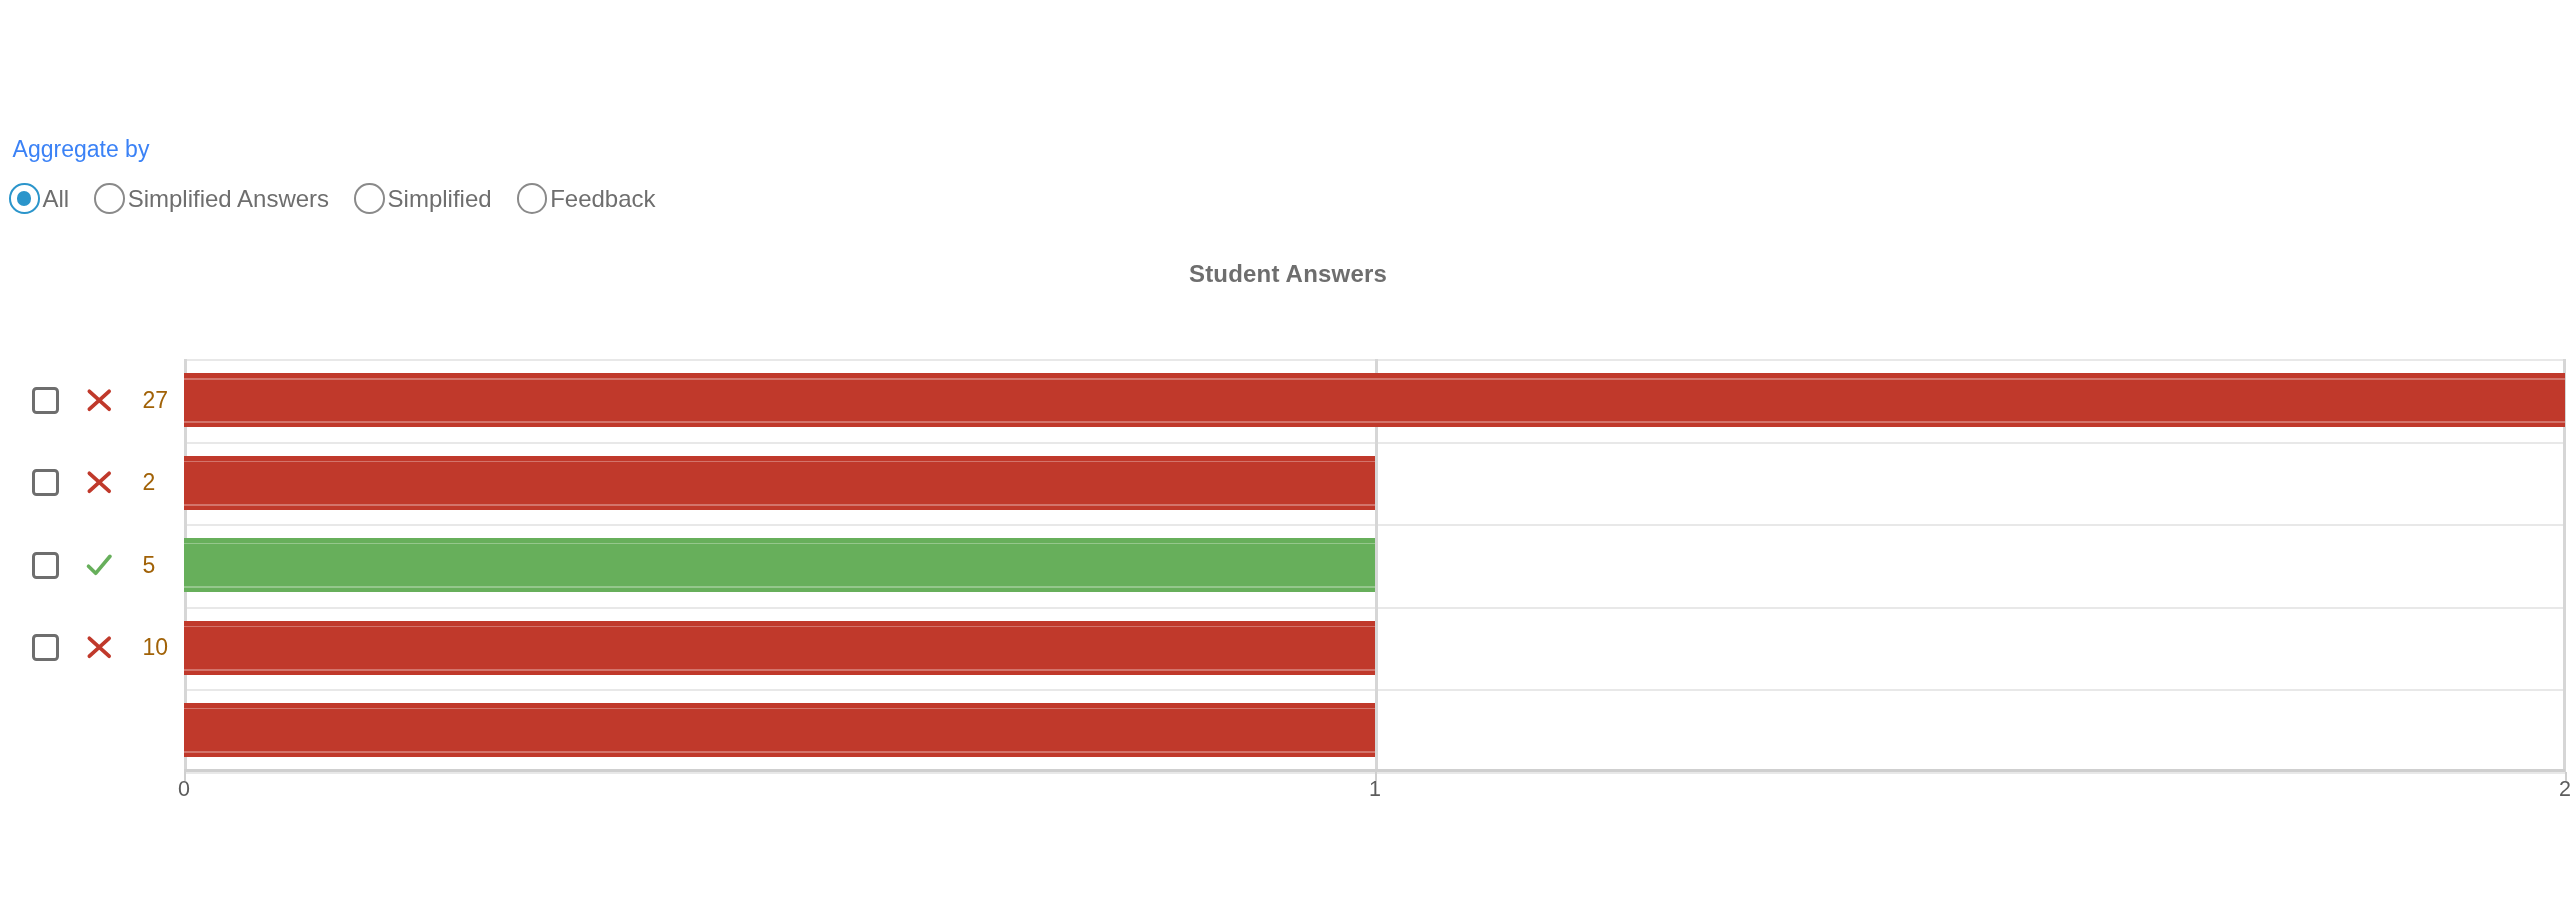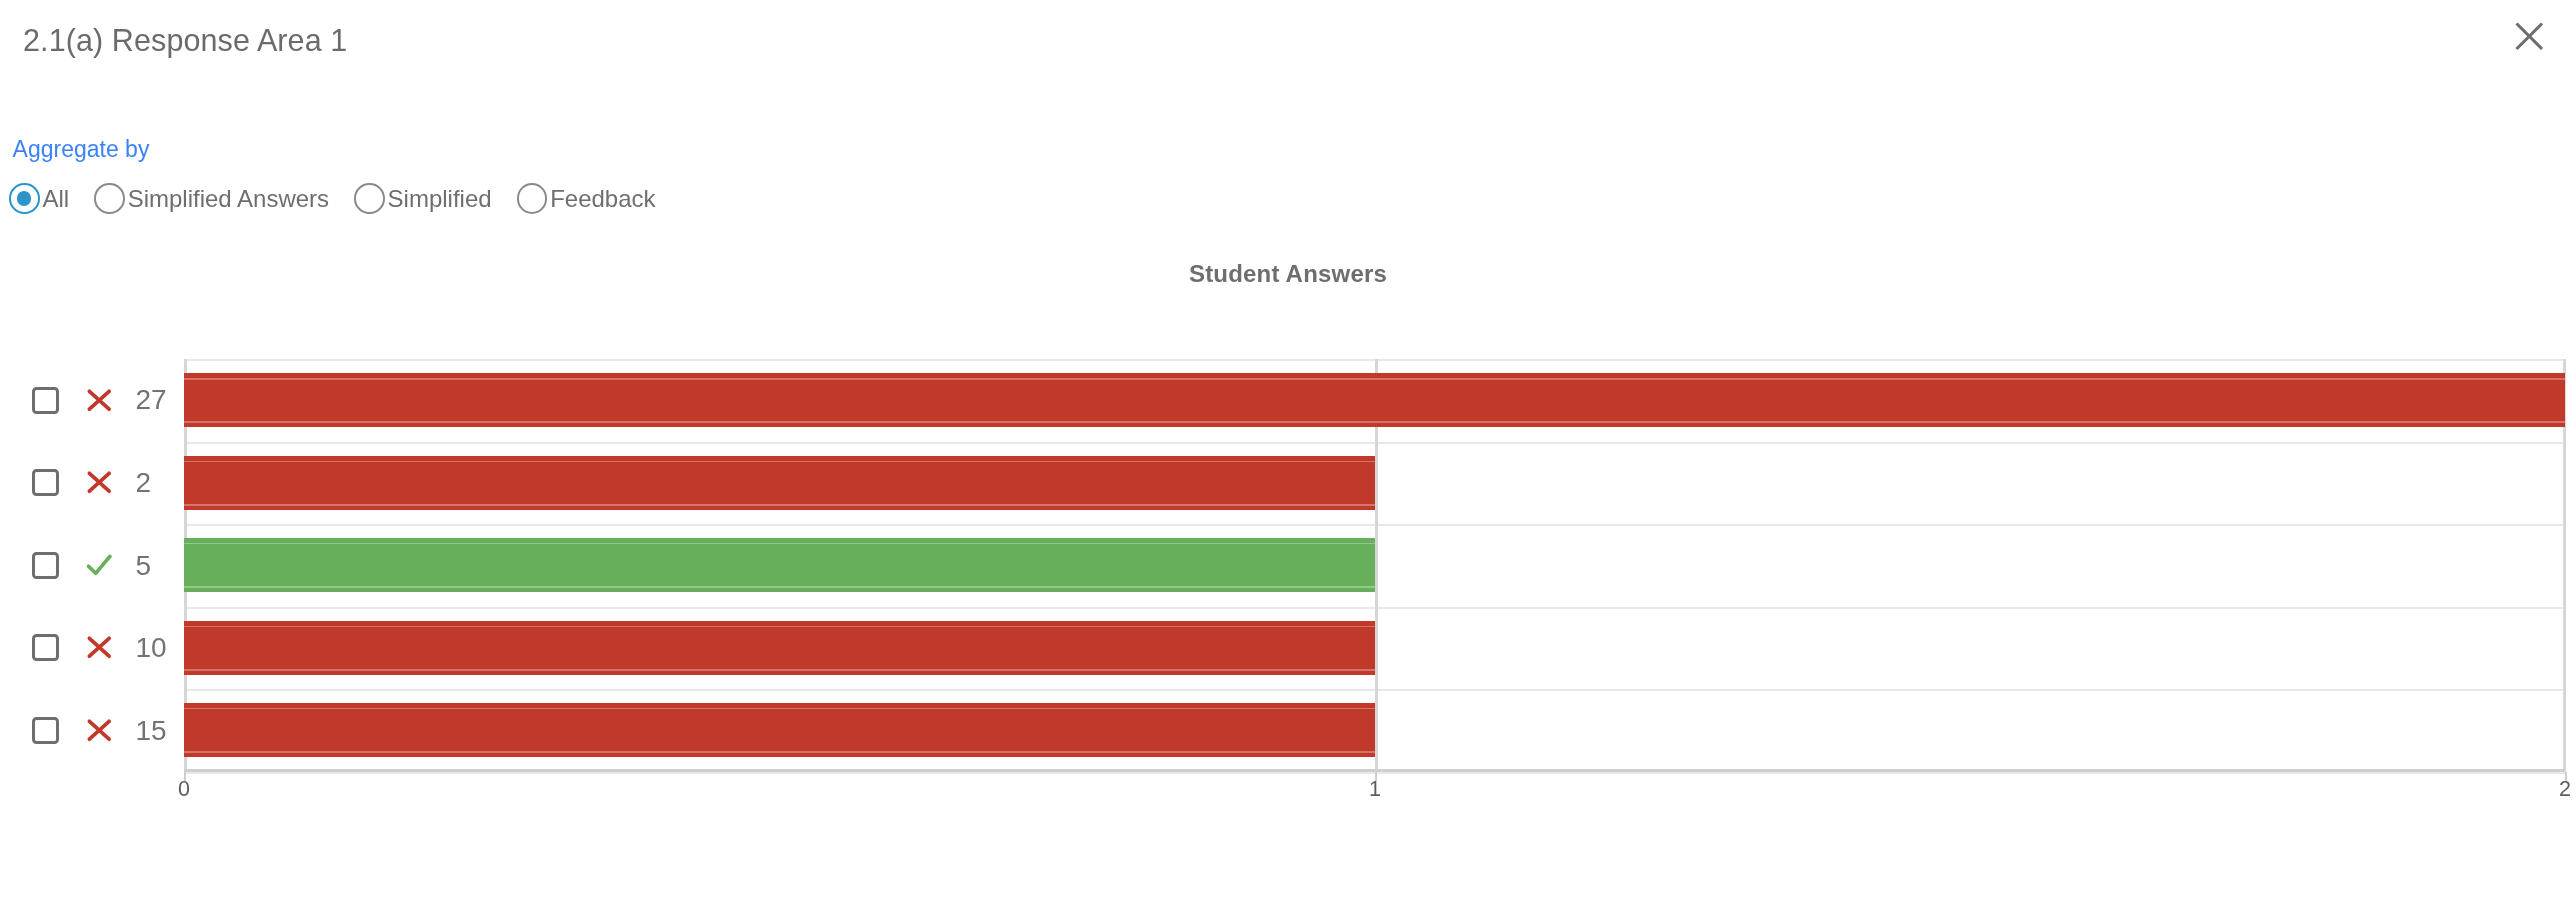--- a/index.html
+++ b/index.html
@@ -137,23 +137,23 @@
   }
   .mark {
     margin-left: 25px;
     width: 30.5px; height: 30.5px;
     flex: none;
     display: flex;
     align-items: center;
     justify-content: center;
   }
   .count {
-    margin-left: 21px;
-    font-size: 28px;
-    color: #737373;
+    margin-left: 28px;
+    font-size: 23px;
+    color: #a16207;
     white-space: nowrap;
   }
 
   
   .plot {
     position: absolute;
     left: 184px;
     top: 0;
     width: 2381px;
     height: 413px;
@@ -226,29 +226,20 @@
     display: flex;
     align-items: center;
     justify-content: center;
   }
 </style>
 </head>
 <body>
 
 <div class="page">
 
-  <div class="header">
-    <div class="dialog-title">2.1(a) Response Area 1</div>
-    <div class="close-btn">
-      <svg width="30.5" height="30.5" viewBox="0 0 34 34" aria-hidden="true">
-        <line x1="4" y1="4" x2="30" y2="30" stroke="#6e6e6e" stroke-width="3.4" stroke-linecap="square"></line>
-        <line x1="30" y1="4" x2="4" y2="30" stroke="#6e6e6e" stroke-width="3.4" stroke-linecap="square"></line>
-      </svg>
-    </div>
-  </div>
 
   <div class="aggregate-label">Aggregate by</div>
   <div class="radio-row" id="radio-group">
       <div class="radio-item selected">
         <span class="radio-outer">
           <span class="radio-inner"></span>
         </span>
         <span class="radio-text">All</span>
       </div>
       <div class="radio-item">
@@ -338,30 +329,20 @@
       <div class="row-gutter" style="top: 249px;">
         <div class="cb"></div>
         <div class="mark">
           <svg width="30.5" height="30.5" viewBox="0 0 34 34">
             <line x1="6" y1="7" x2="28" y2="27" stroke="#c0392b" stroke-width="4.2" stroke-linecap="round"></line>
             <line x1="28" y1="7" x2="6" y2="27" stroke="#c0392b" stroke-width="4.2" stroke-linecap="round"></line>
           </svg>
         </div>
         <div class="count">10</div>
       </div>
-      <div class="row-gutter" style="top: 332px;">
-        <div class="cb"></div>
-        <div class="mark">
-          <svg width="30.5" height="30.5" viewBox="0 0 34 34">
-            <line x1="6" y1="7" x2="28" y2="27" stroke="#c0392b" stroke-width="4.2" stroke-linecap="round"></line>
-            <line x1="28" y1="7" x2="6" y2="27" stroke="#c0392b" stroke-width="4.2" stroke-linecap="round"></line>
-          </svg>
-        </div>
-        <div class="count">15</div>
-      </div>
       <div class="tick-mark" style="left: 184px;"></div>
       <div class="tick-label" style="left: 184px;">0</div>
       <div class="tick-mark" style="left: 1375px;"></div>
       <div class="tick-label" style="left: 1375px;">1</div>
       <div class="tick-mark" style="left: 2565px;"></div>
       <div class="tick-label" style="left: 2565px;">2</div>
     </div>
 
 
 </div>

